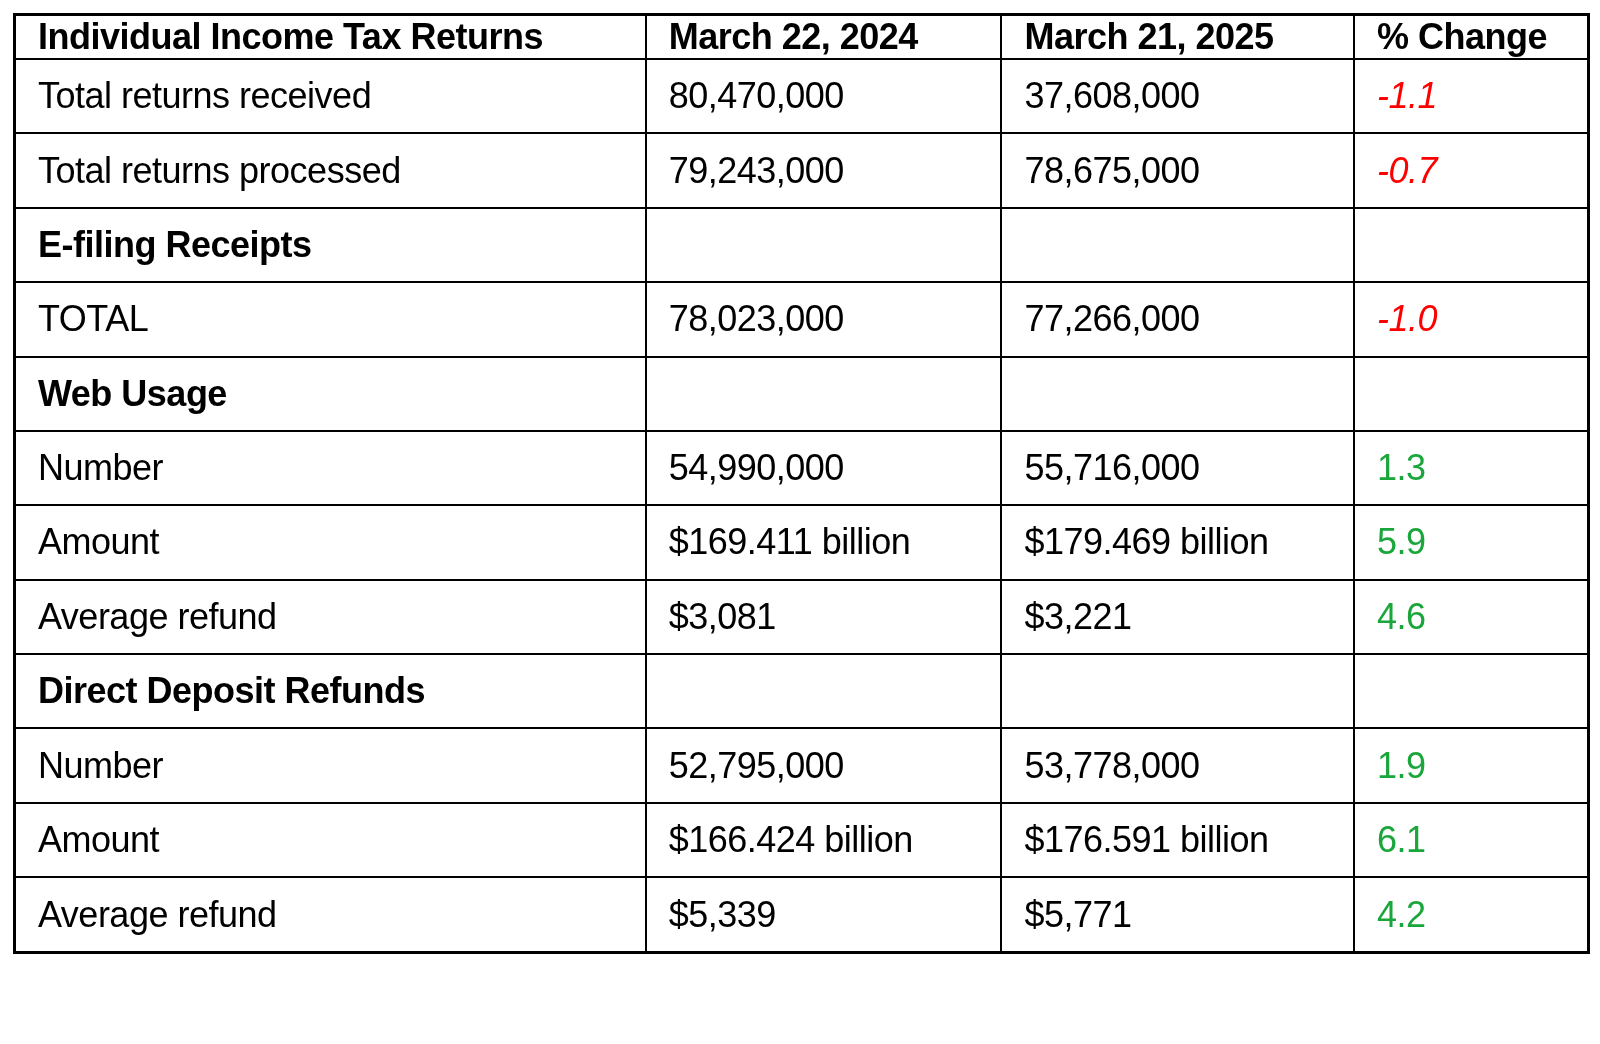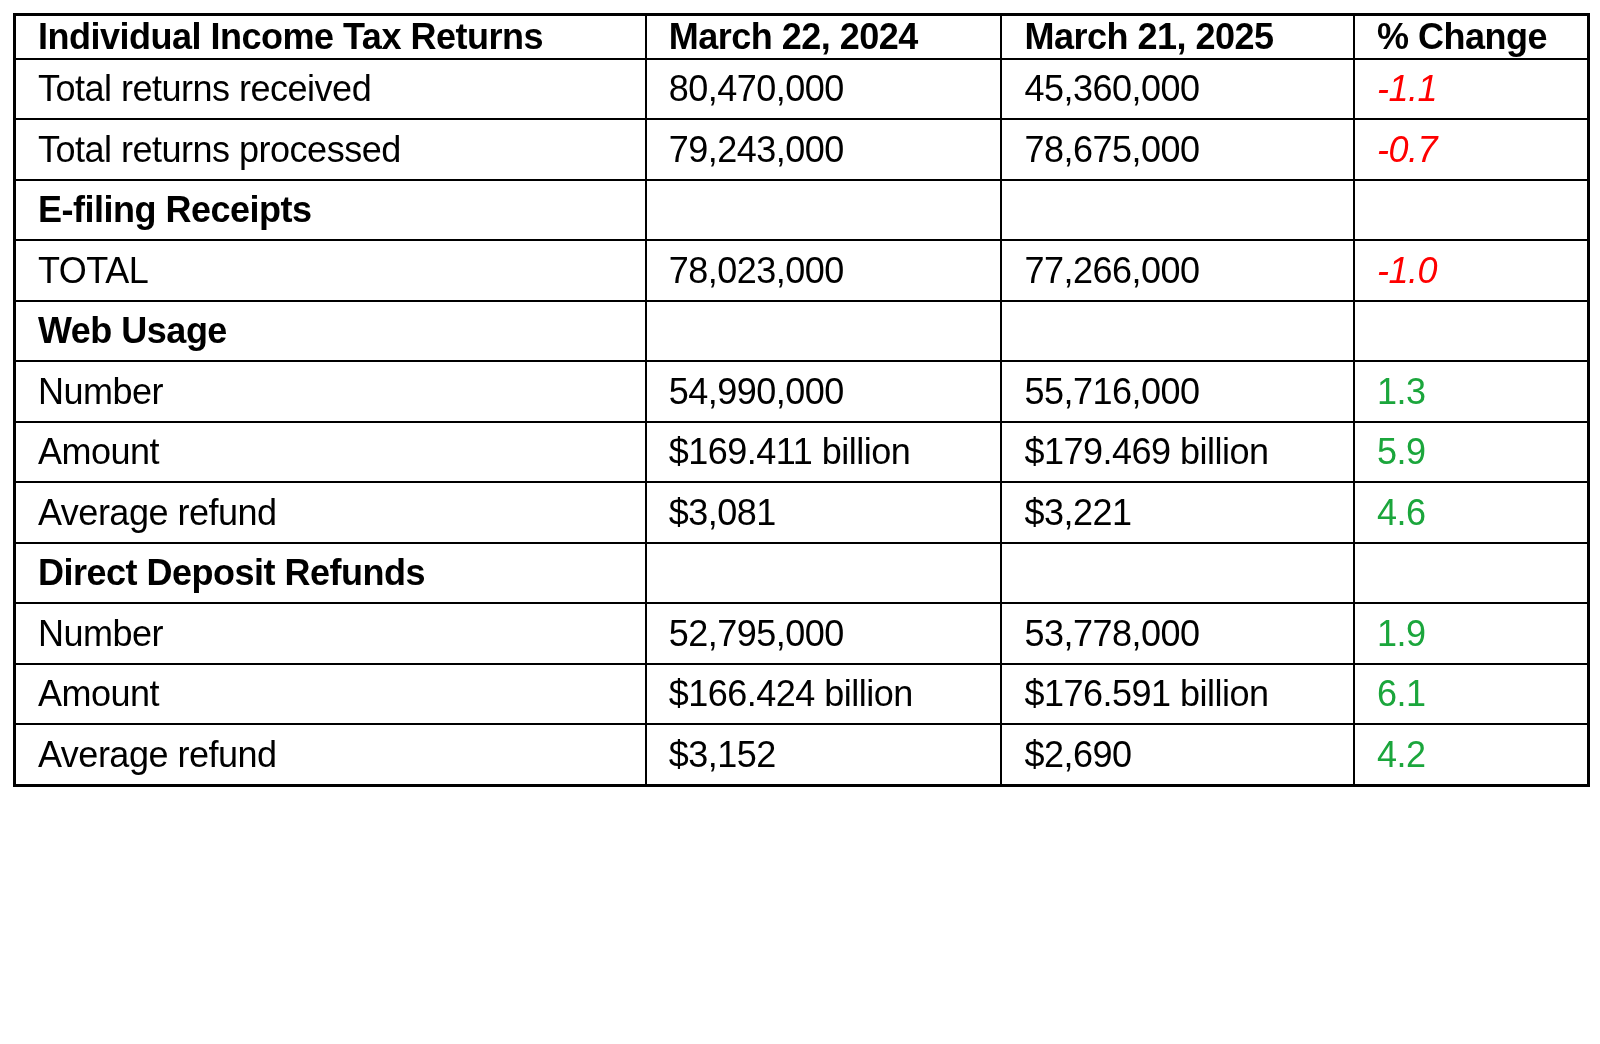--- a/index.html
+++ b/index.html
@@ -16,21 +16,21 @@
     position: relative;
     width: 1600px;
     height: 1044px;
     background: #ffffff;
   }
   table.stats {
     position: absolute;
     left: 13px;
     top: 13px;
     width: 1577px;
-    height: 774px;
+    height: 941px;
     border-collapse: collapse;
     table-layout: fixed;
     border: 3px solid var(--border, #000);
   }
   col.c0 { width: 40.1%; }
   col.c1 { width: 22.6%; }
   col.c2 { width: 22.4%; }
   col.c3 { width: 14.9%; }
   th, td {
     border: 2px solid var(--border, #000);
@@ -63,21 +63,21 @@
         <th>Individual Income Tax Returns</th>
         <th>March 22, 2024</th>
         <th>March 21, 2025</th>
         <th>% Change</th>
       </tr>
     </thead>
     <tbody>
       <tr>
         <td>Total returns received</td>
         <td>80,470,000</td>
-        <td>45,360,000</td>
+        <td>37,608,000</td>
         <td class="neg">-1.1</td>
       </tr>
       <tr>
         <td>Total returns processed</td>
         <td>79,243,000</td>
         <td>78,675,000</td>
         <td class="neg">-0.7</td>
       </tr>
       <tr>
         <td class="section">E-filing Receipts</td>
@@ -128,19 +128,19 @@
         <td class="pos">1.9</td>
       </tr>
       <tr>
         <td>Amount</td>
         <td>$166.424 billion</td>
         <td>$176.591 billion</td>
         <td class="pos">6.1</td>
       </tr>
       <tr>
         <td>Average refund</td>
-        <td>$3,152</td>
-        <td>$2,690</td>
+        <td>$5,339</td>
+        <td>$5,771</td>
         <td class="pos">4.2</td>
       </tr>
     </tbody>
   </table>
 </div>
 
 </body></html>

